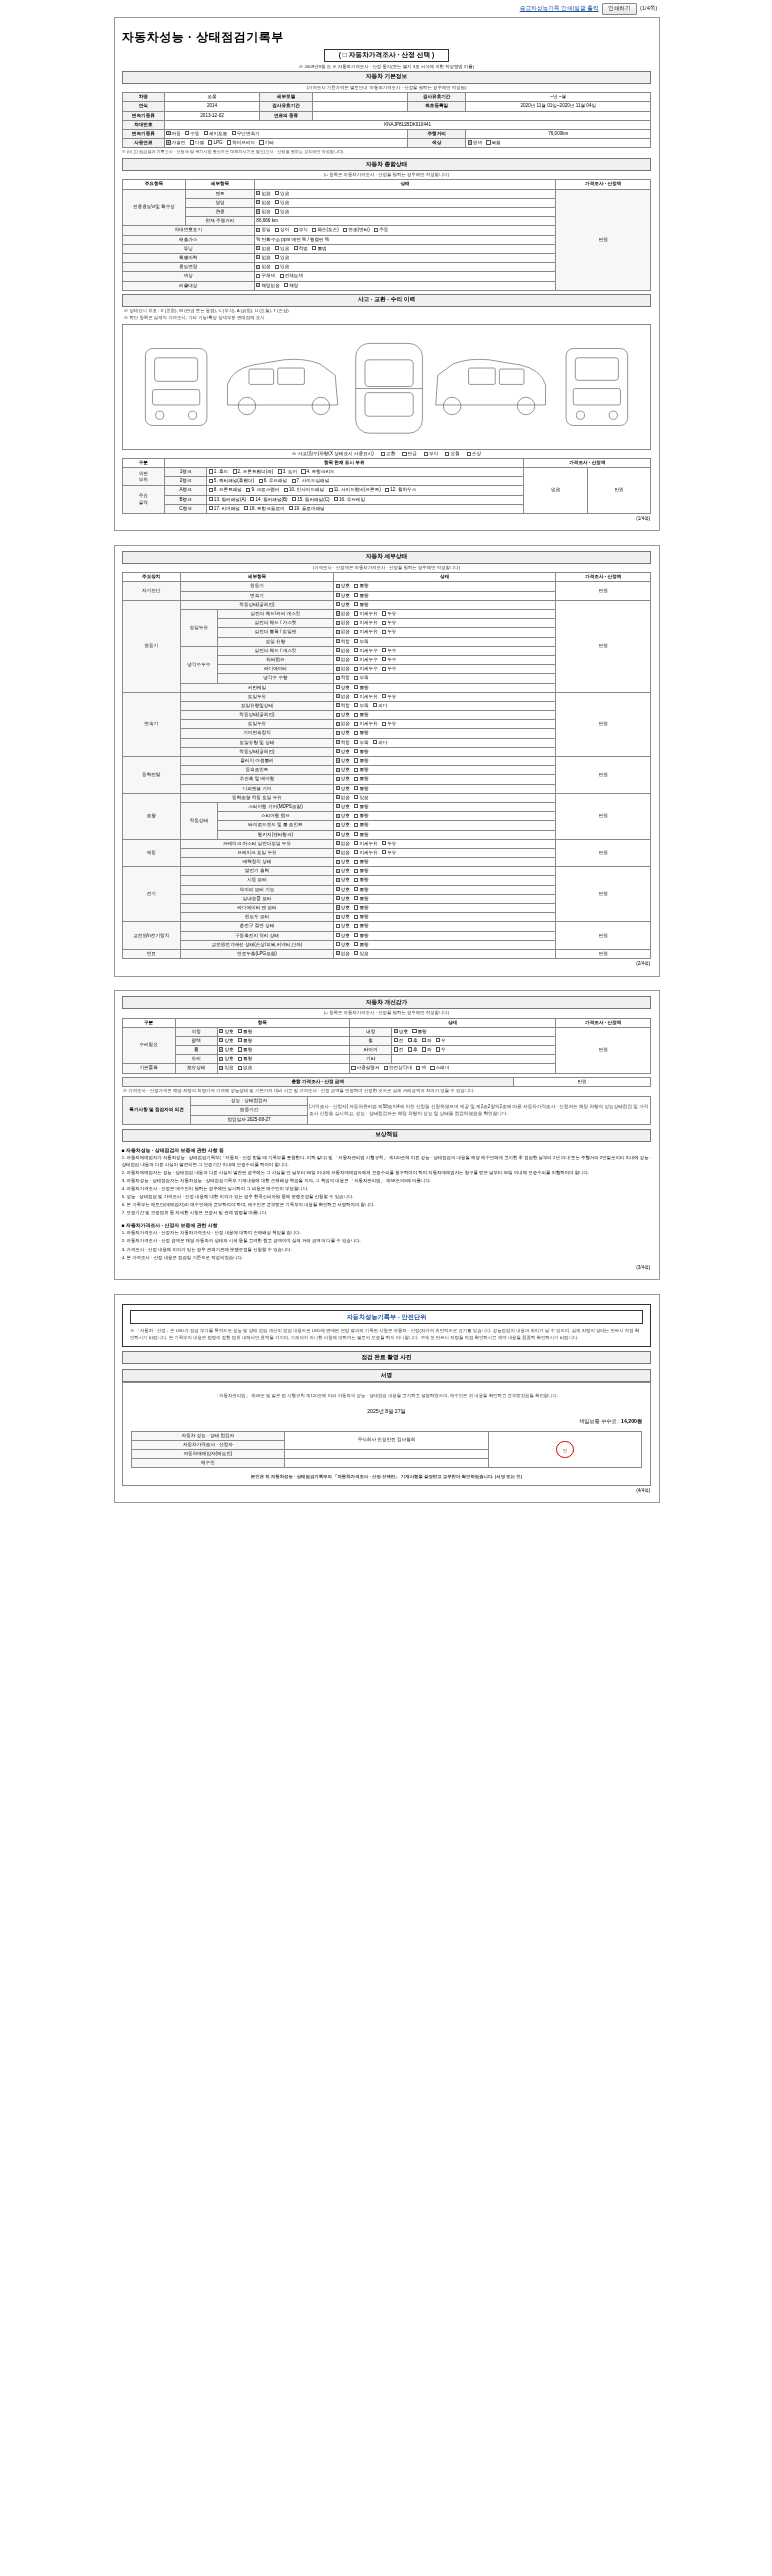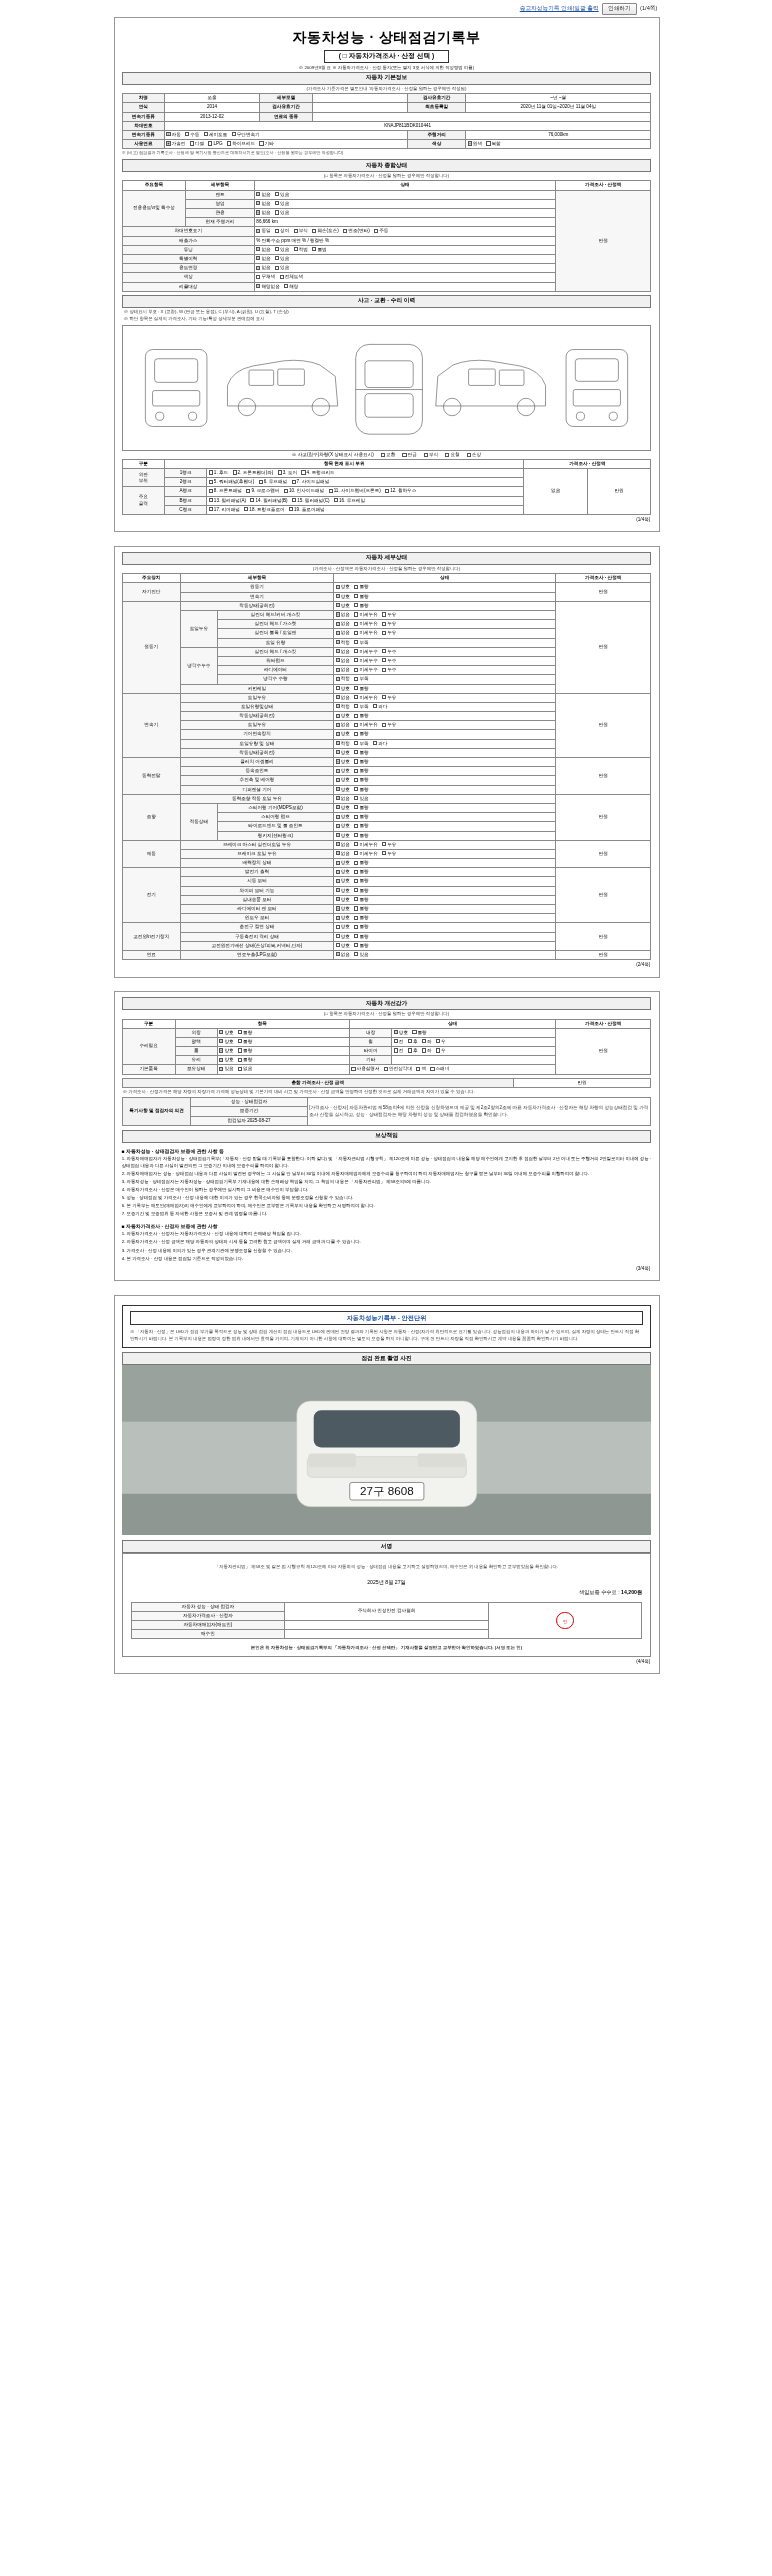--- a/index.html
+++ b/index.html
@@ -25,21 +25,21 @@
     width:546px; margin:0 auto; display:flex; justify-content:flex-end;
     align-items:center; gap:3.1px; padding:3.1px 2.1px 2.1px 0;
   }
   .topbar .link { color:#1b4fa0; font-size:5.7px; text-decoration:underline; }
   .print-btn {
     border:0.5px solid #888; background:linear-gradient(#fdfdfd,#e6e6e6);
     font-size:5.7px; padding:1px 5.2px; border-radius:1px; color:#222;
   }
   .pagenum { font-size:5.7px; color:#222; }
   .sheet-inner { padding:5.2px 7.2px 9.3px 7.2px; }
-  .doc-title { text-align:center; font-size:14px; font-weight:bold; letter-spacing:0.5px; margin:5.2px 0 1px; }
+  .doc-title { text-align:left; font-size:12px; font-weight:bold; letter-spacing:0.5px; margin:5.2px 0 1px; }
   .doc-sub {
     text-align:center; font-size:6.7px; font-weight:bold;
     border:0.5px solid #333; display:inline-block; padding:1px 13.4px; margin:2.1px auto 1px;
   }
   .center { text-align:center; }
   .tiny { font-size:4.4px; color:#333; line-height:1.45; }
   .tiny2 { font-size:4.1px; color:#444; line-height:1.4; }
   .sec-title {
     background:#f0f0f0; border:0.5px solid #777; text-align:center;
     font-size:5.7px; font-weight:bold; padding:1.5px 0;
@@ -896,36 +896,20 @@
   <div class="sheet" style="margin-top:13.4px;">
     <div class="sheet-inner">
 
       <div class="noticebox">
         <div class="t">자동차성능기록부 - 안전단위</div>
         <div class="tiny">※ 「자동차 · 산정」은 LED가 점검 부가를 목적으로 성능 및 상태 점검 개선이 점검 내용으로 LED에 판매된 전망 결과와 기록된 사항은 자동차 · 산정(차가격 위반적으로 표기될 있습니다. 성능점검의 내용과 차이가 날 수 있으며, 실제 차량의 상태는 반드시 직접 확인하시기 바랍니다. 본 기록부의 내용은 법령이 정한 범위 내에서만 효력을 가지며, 기재되지 아니한 사항에 대하여는 별도의 보증을 하지 아니합니다. 구매 전 반드시 차량을 직접 확인하시고 계약 내용을 꼼꼼히 확인하시기 바랍니다.</div>
       </div>
 
       <div class="sec-title" style="margin-top:3.1px;">점검 완료 촬영 사진</div>
 
-      <div class="photo">
-        <svg width="100%" height="170" viewBox="0 0 1000 330" preserveAspectRatio="none">
-          <rect width="1000" height="330" fill="#b9bfbb"></rect>
-          <rect y="0" width="1000" height="110" fill="#9aa29d"></rect>
-          <rect y="250" width="1000" height="80" fill="#8f9792"></rect>
-          <g>
-            <rect x="330" y="70" width="340" height="205" rx="26" fill="#f2f2ee" stroke="#c9c9c4"></rect>
-            <rect x="362" y="88" width="276" height="72" rx="14" fill="#4d5a62"></rect>
-            <rect x="350" y="178" width="300" height="40" rx="8" fill="#e4e4df" stroke="#c6c6c1"></rect>
-            <rect x="352" y="172" width="90" height="26" rx="6" fill="#dcdcd6"></rect>
-            <rect x="558" y="172" width="90" height="26" rx="6" fill="#dcdcd6"></rect>
-            <rect x="430" y="228" width="140" height="34" rx="4" fill="#ffffff" stroke="#333"></rect>
-            <text x="500" y="252" font-size="22" text-anchor="middle" fill="#111" font-family="Liberation Sans, sans-serif">27구 8608</text>
-          </g>
-        </svg>
-      </div>
 
 
       <div class="sec-title" style="margin-top:5.2px;">서명</div>
       <div class="sig-box">
         <div class="tiny center" style="padding:4.1px 10.3px;">「자동차관리법」 제58조 및 같은 법 시행규칙 제120조에 따라 자동차의 성능 · 상태점검 내용을 고지하고 설명하였으며, 매수인은 위 내용을 확인하고 교부받았음을 확인합니다.</div>
         <div class="center" style="font-size:5.2px; margin:5.2px 0 3.1px;">2025년 8월 27일</div>
         <div class="r" style="font-size:5.2px; margin:2.1px 0 5.2px;">
           <span>책임보증 수수료</span> :
           <b>14,200원</b>
         </div>

